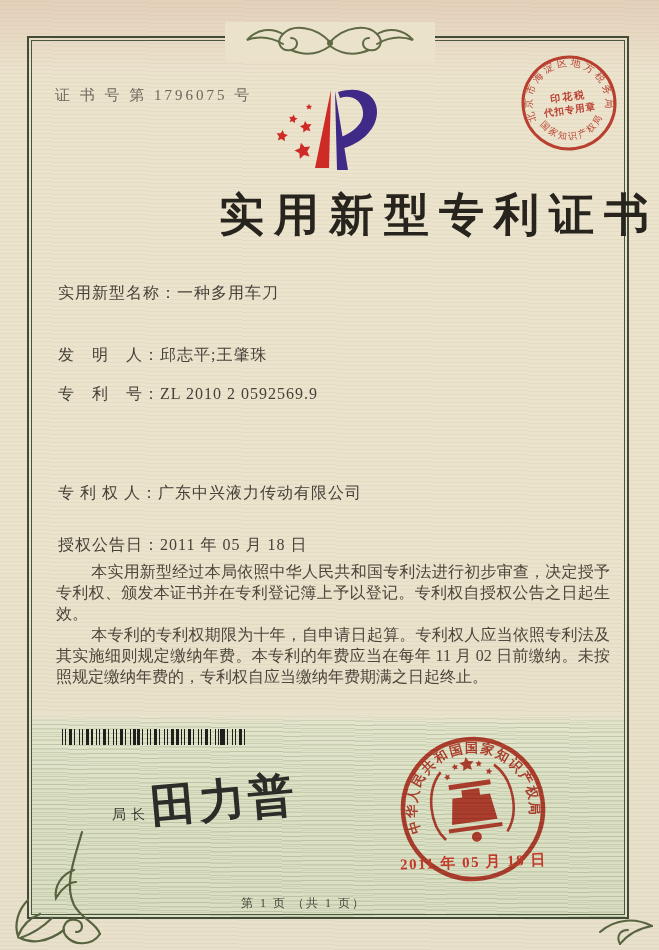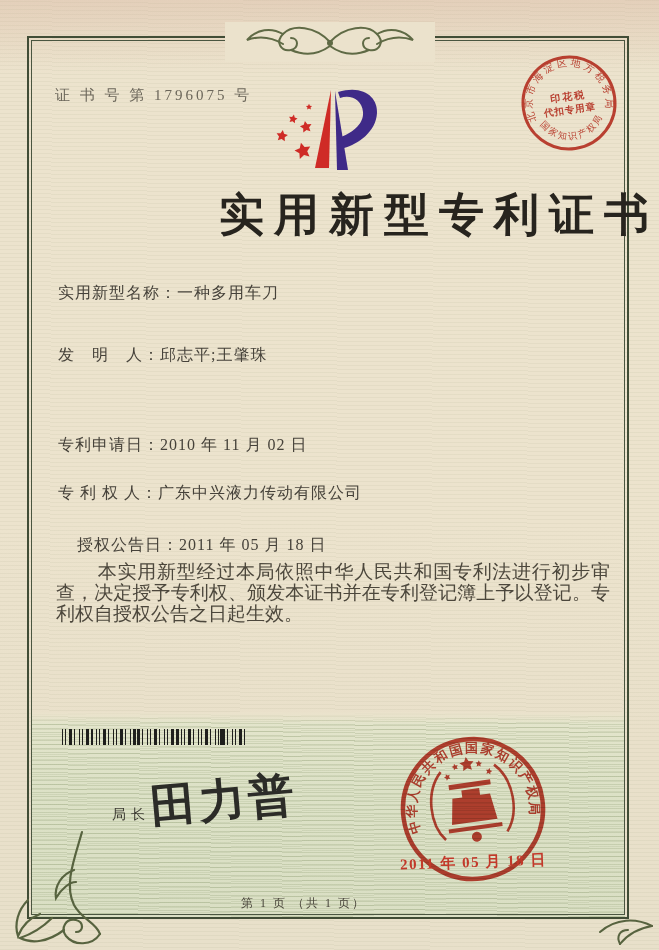--- a/index.html
+++ b/index.html
@@ -29,23 +29,23 @@
   }
   .lower-panel::before{ content:""; position:absolute; left:0; right:0; top:0; height:12px;
     background:linear-gradient(180deg,#ebe2cc,rgba(235,226,204,0)); }
 
   .abs { position:absolute; }
   .cert-no { left:55px; top:86px; font-size:15px; letter-spacing:3px; color:#6b665a; }
   .title { left:0; right:0; top:185px; text-align:right; font-size:45px; font-weight:bold;
     letter-spacing:10px; color:#27241e; }
 
   .field { left:58px; font-size:16px; color:#46423a; letter-spacing:1px; white-space:nowrap; }
-  .f1{top:283px;} .f2{top:333px;margin-top:12px;} .f3{top:384px;} .f4{top:435px;} .f5{top:483px;} .f6{top:535px;margin-left:19px;}
-
-  .paras { left:56px; width:554px; top:561px; font-size:19px; line-height:21px;
+  .f1{top:283px;} .f2{top:333px;margin-top:12px;} .f3{top:384px;} .f4{top:435px;} .f5{top:483px;} .f6{top:535px;}
+
+  .paras { left:56px; width:554px; top:561px; font-size:16px; line-height:21px;
     color:#4c473c; text-align:justify; }
   .paras p { margin:0; text-indent:2.2em; }
 
   .barcode { left:62px; top:729px; width:183px; height:16px;
     background-image:
       repeating-linear-gradient(90deg,#1f1f1d 0 1px,transparent 1px 3px,#1f1f1d 3px 4px,transparent 4px 7px,#1f1f1d 7px 10px,transparent 10px 12px,#1f1f1d 12px 13px,transparent 13px 17px),
       repeating-linear-gradient(90deg,transparent 0 29px,#1f1f1d 29px 31px,transparent 31px 43px);
   }
 
   .juzhang { left:112px; top:806px; font-size:14px; letter-spacing:5px; color:#3c3a33; }
@@ -155,32 +155,33 @@
   <div class="abs cert-no">证 书 号 第 1796075 号</div>
 
   <div class="abs title">实用新型专利证书</div>
 
   <div class="abs field f1">
     <span>实用新型名称：</span><span>一种多用车刀</span>
   </div>
   <div class="abs field f2">
     <span>发　明　人：</span><span>邱志平;王肇珠</span>
   </div>
-  <div class="abs field f4">
-    <span>专利申请日：</span><span>2010 年 11 月 02 日</span>
+  <div class="abs field f3">
+    <span>专　利　号：</span><span>ZL 2010 2 0592569.9</span>
   </div>
   <div class="abs field f5">
     <span>专 利 权 人：</span><span>广东中兴液力传动有限公司</span>
   </div>
   <div class="abs field f6">
     <span>授权公告日：</span><span>2011 年 05 月 18 日</span>
   </div>
 
   <div class="abs paras">
     <p>本实用新型经过本局依照中华人民共和国专利法进行初步审查，决定授予专利权、颁发本证书并在专利登记簿上予以登记。专利权自授权公告之日起生效。</p>
+    <p>本专利的专利权期限为十年，自申请日起算。专利权人应当依照专利法及其实施细则规定缴纳年费。本专利的年费应当在每年 11 月 02 日前缴纳。未按照规定缴纳年费的，专利权自应当缴纳年费期满之日起终止。</p>
   </div>
 
   <div class="abs barcode"></div>
 
   <div class="abs juzhang">局长</div>
   <div class="abs sig">田力普</div>
 
   <div class="office-seal abs">
     <svg width="170" height="170" viewBox="0 0 170 170">
       <defs>

